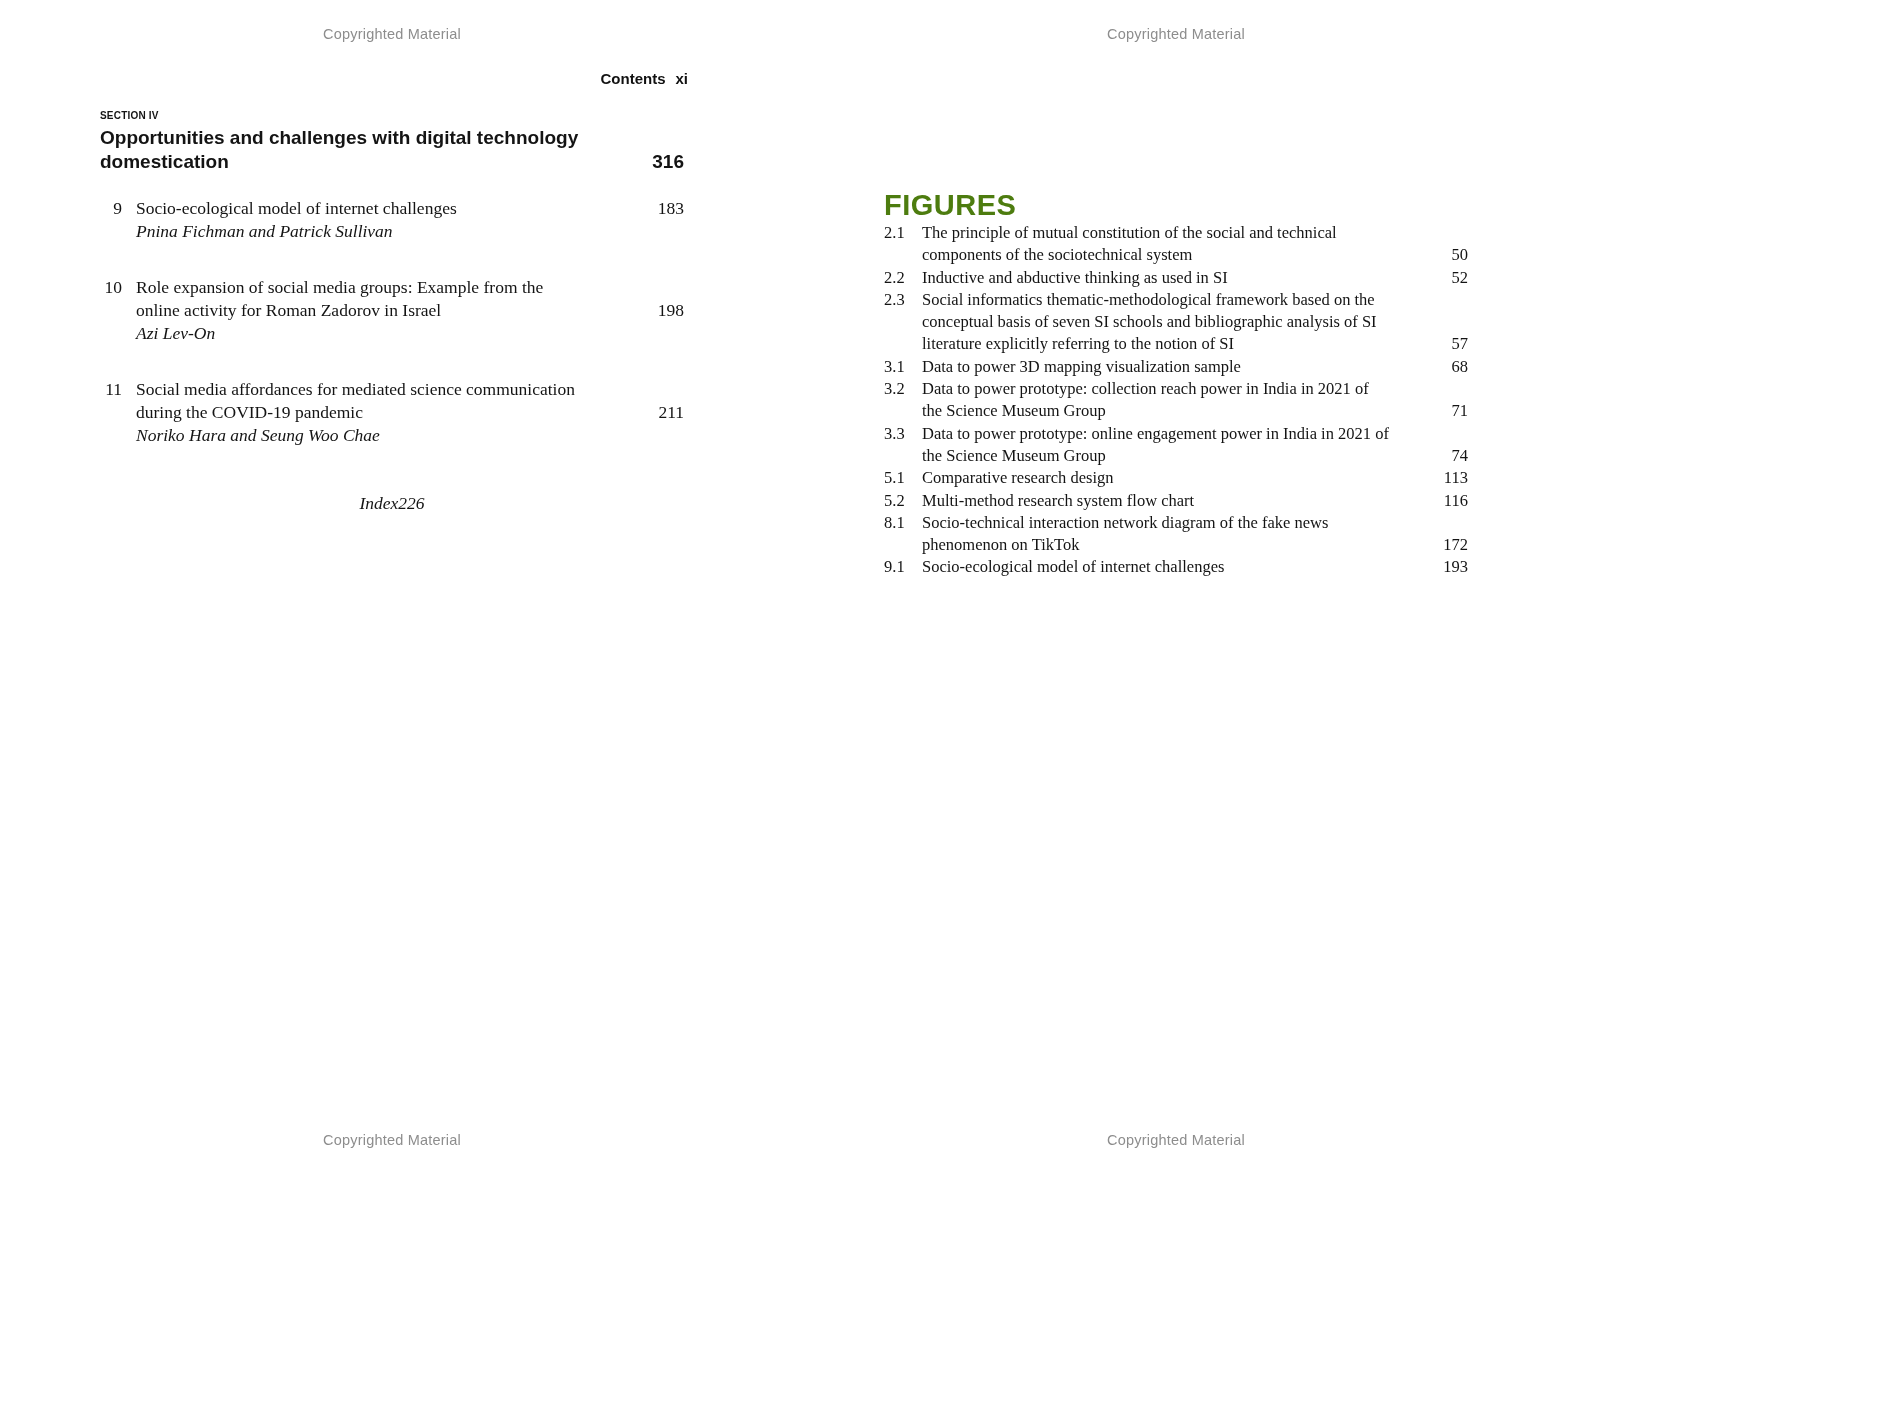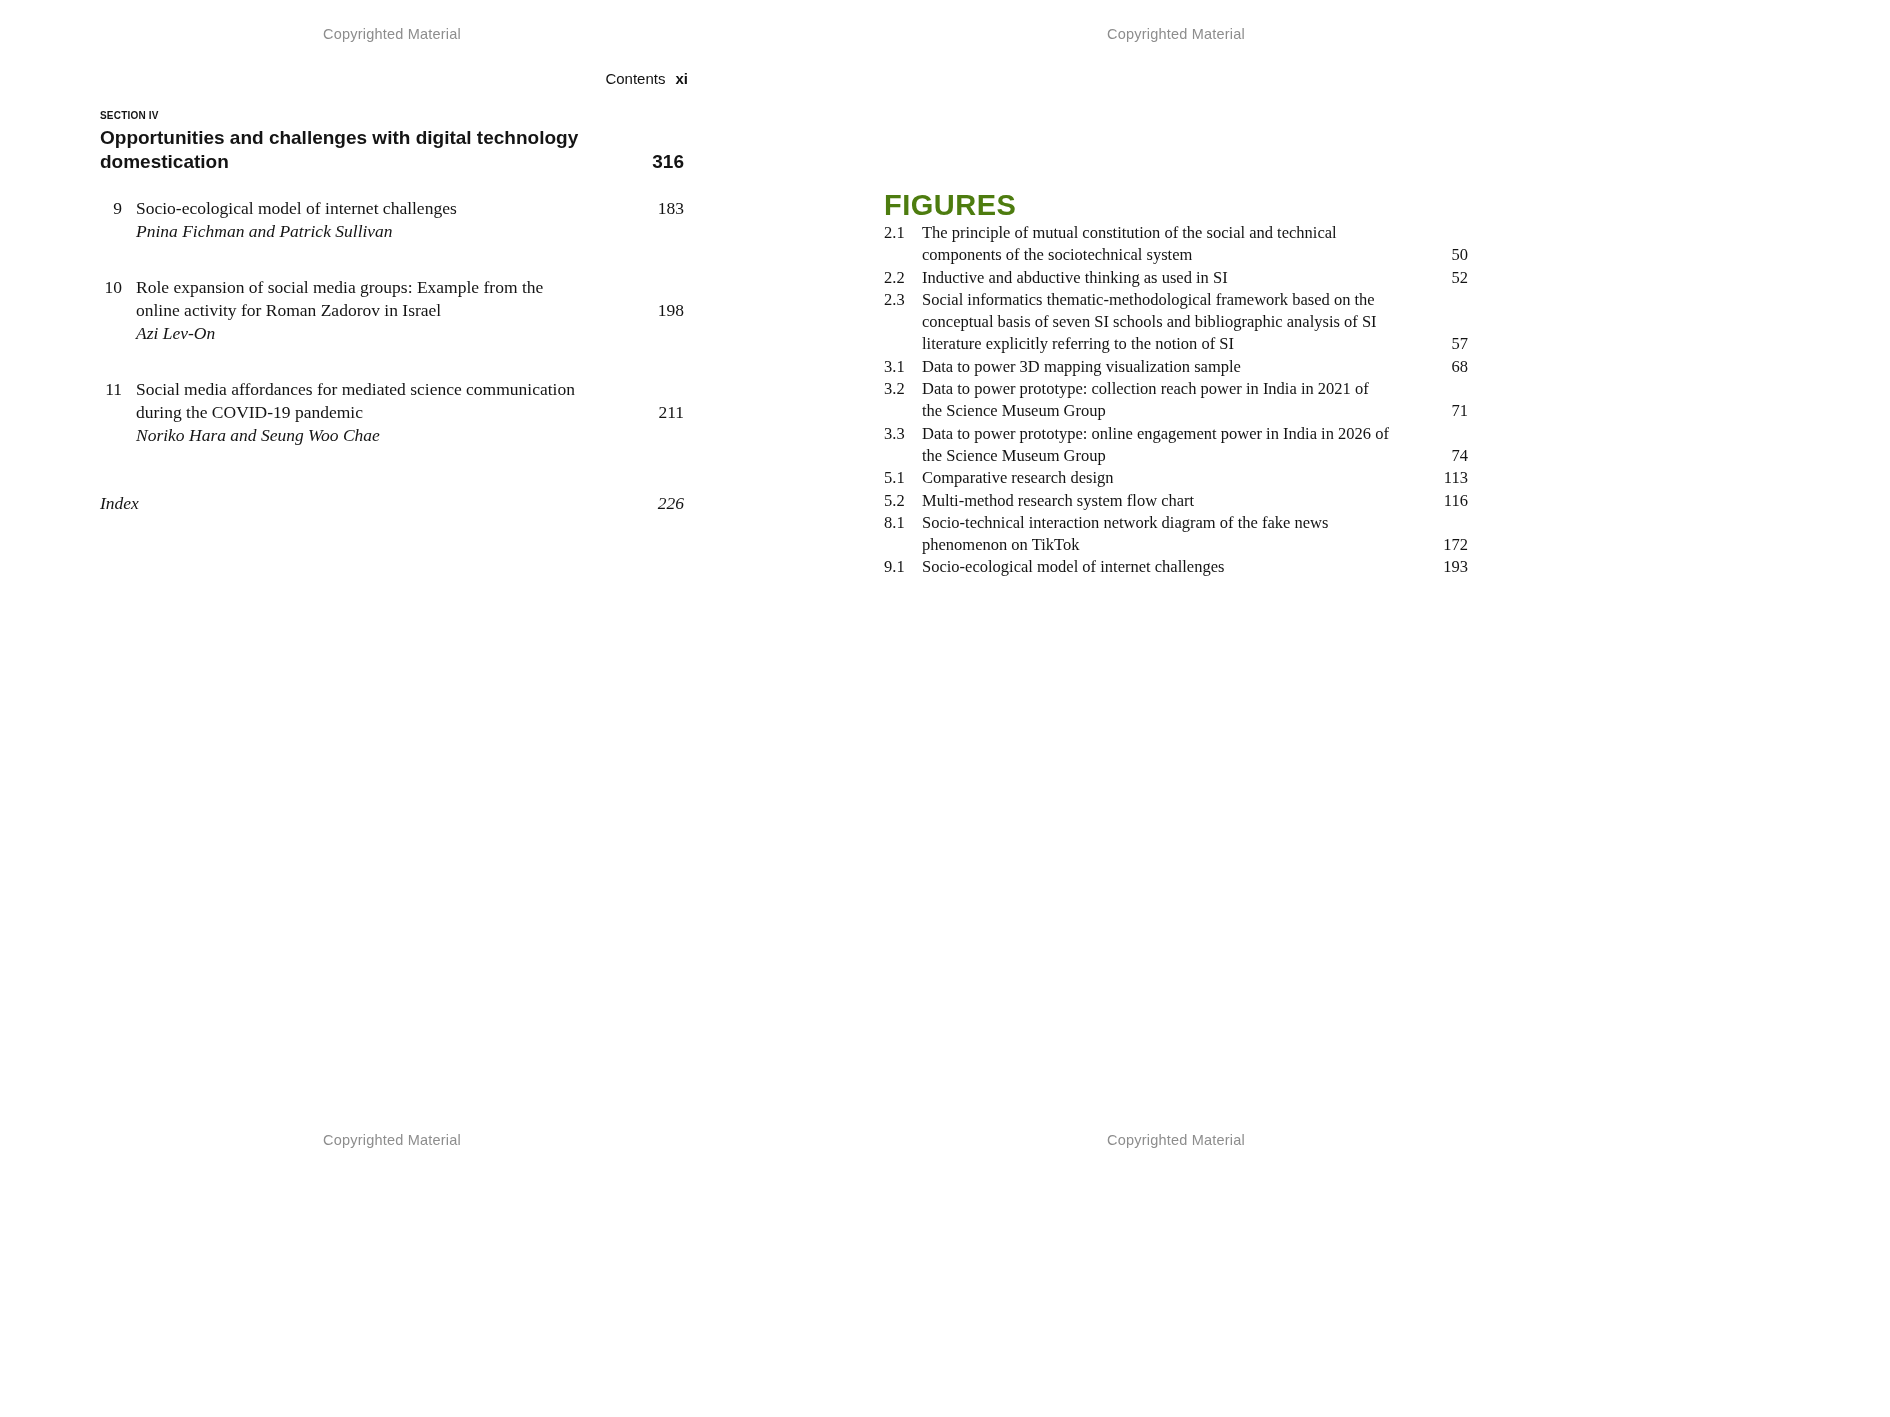--- a/index.html
+++ b/index.html
@@ -38,21 +38,21 @@
 
   
   .running-head {
     position: absolute;
     top: 70px;
     right: -4px;
     font-family: "Liberation Sans", sans-serif;
     font-size: 15px;
     color: #111;
   }
-  .rh-title { font-weight: 400; margin-left: 45px; }
+  .rh-title { font-weight: 700; margin-left: 45px; }
   .rh-page  { font-weight: 800; margin-left: 10px; }
 
   .left-flow { padding-top: 110px; }
 
   .section-label {
     font-family: "Liberation Sans", sans-serif;
     font-weight: 700;
     font-size: 10px;
     letter-spacing: 0.2px;
     margin-bottom: 5px;
@@ -97,21 +97,21 @@
   .ch-authors {
     margin-left: 36px;
     font-style: italic;
     font-size: 17.5px;
     line-height: 23px;
   }
 
   .index-row {
     margin-top: 46px;
     display: flex;
-    justify-content: space-between;
+    justify-content: center;
     font-style: italic;
     font-size: 17.5px;
   }
 
   
   .figures-heading {
     margin: 188px 0 0 0;
     font-family: "Liberation Sans", sans-serif;
     font-weight: 700;
     font-size: 29px;
@@ -227,21 +227,21 @@
       </div>
 
       <div class="fig-row">
         <span class="fig-num">3.2</span>
         <span class="fig-title">Data to power prototype: collection reach power in India in 2021 of the Science Museum Group</span>
         <span class="fig-page">71</span>
       </div>
 
       <div class="fig-row">
         <span class="fig-num">3.3</span>
-        <span class="fig-title">Data to power prototype: online engagement power in India in 2026 of the Science Museum Group</span>
+        <span class="fig-title">Data to power prototype: online engagement power in India in 2021 of the Science Museum Group</span>
         <span class="fig-page">74</span>
       </div>
 
       <div class="fig-row">
         <span class="fig-num">5.1</span>
         <span class="fig-title">Comparative research design</span>
         <span class="fig-page">113</span>
       </div>
 
       <div class="fig-row">

